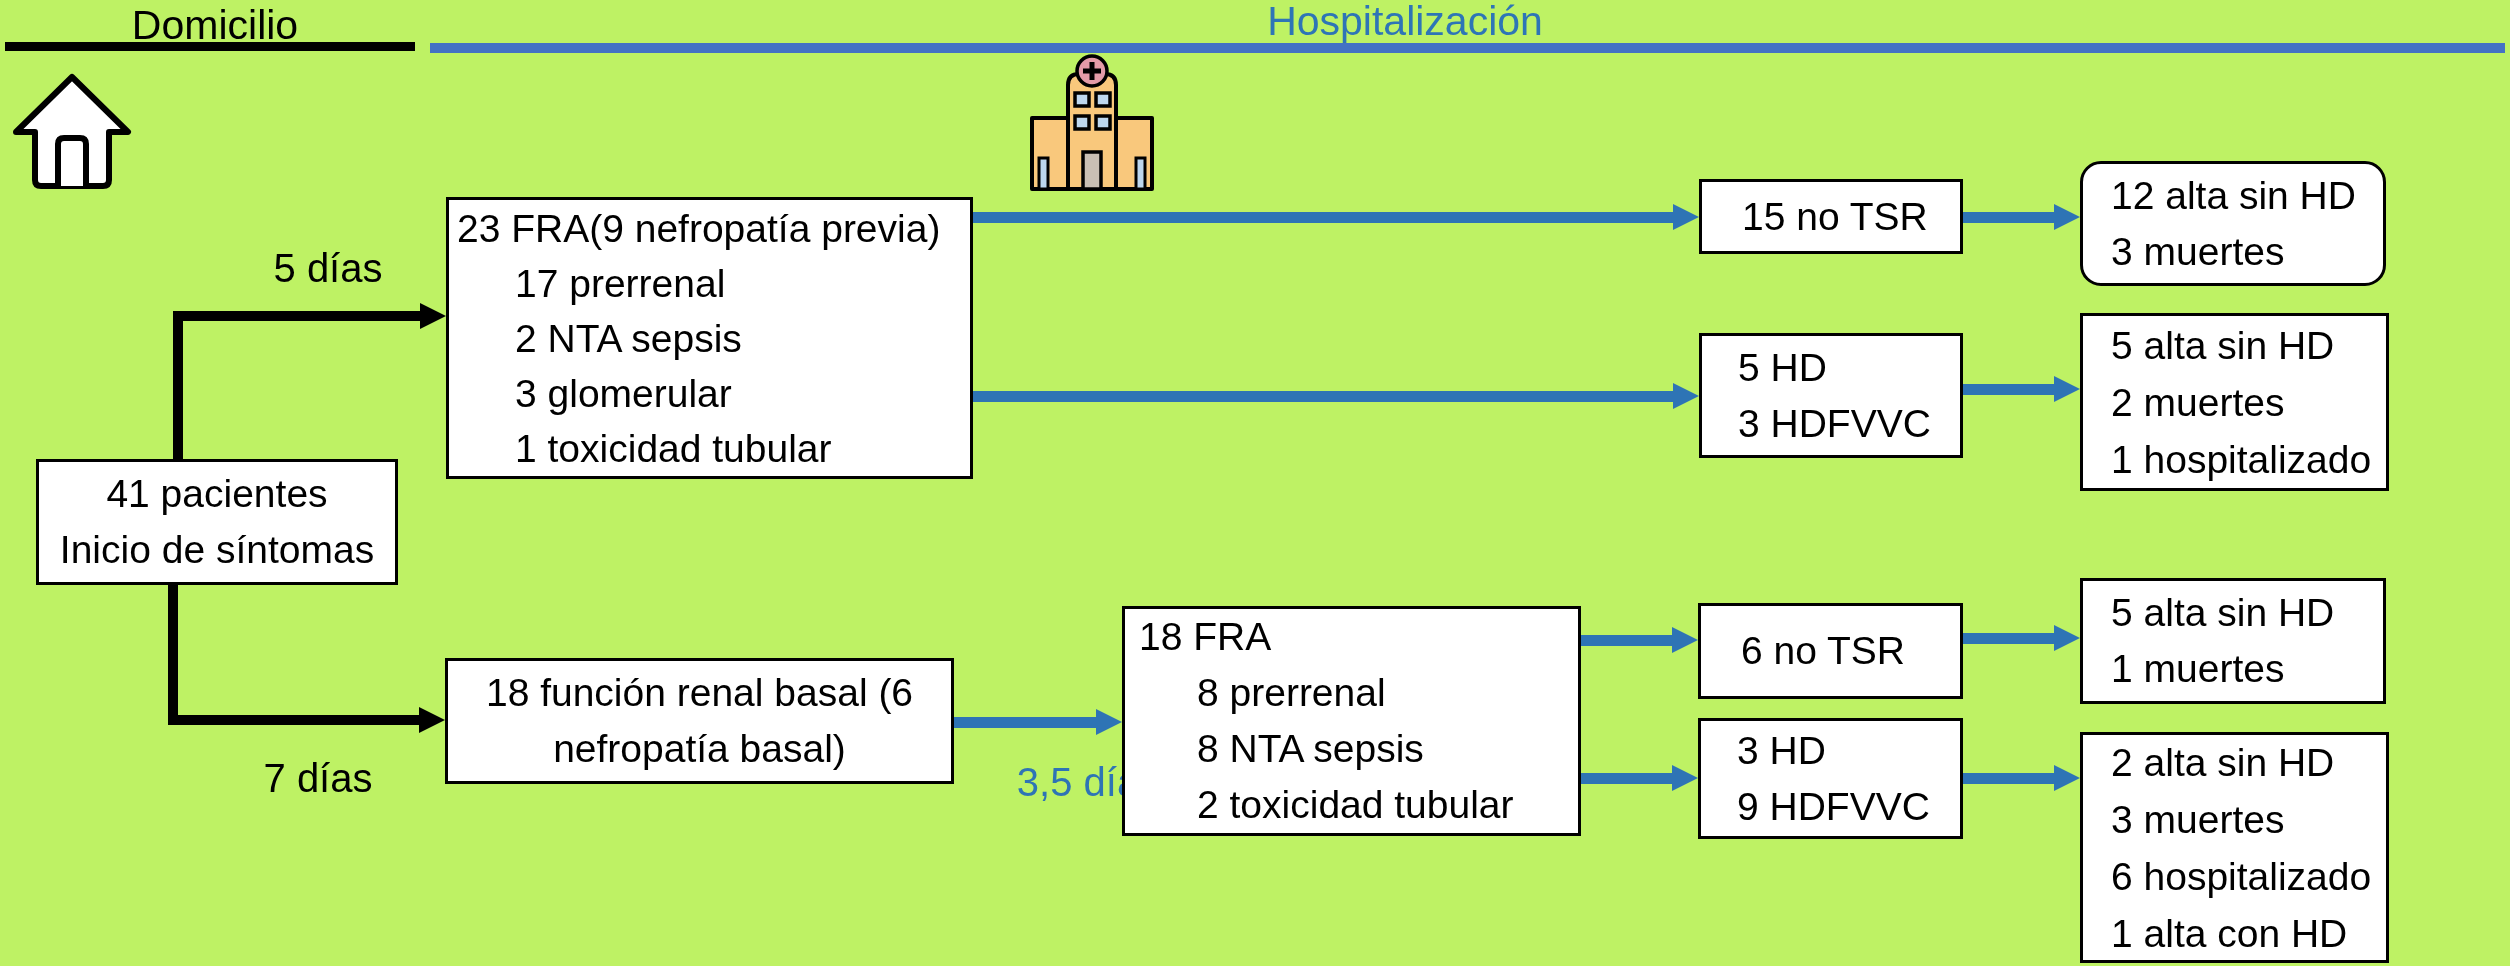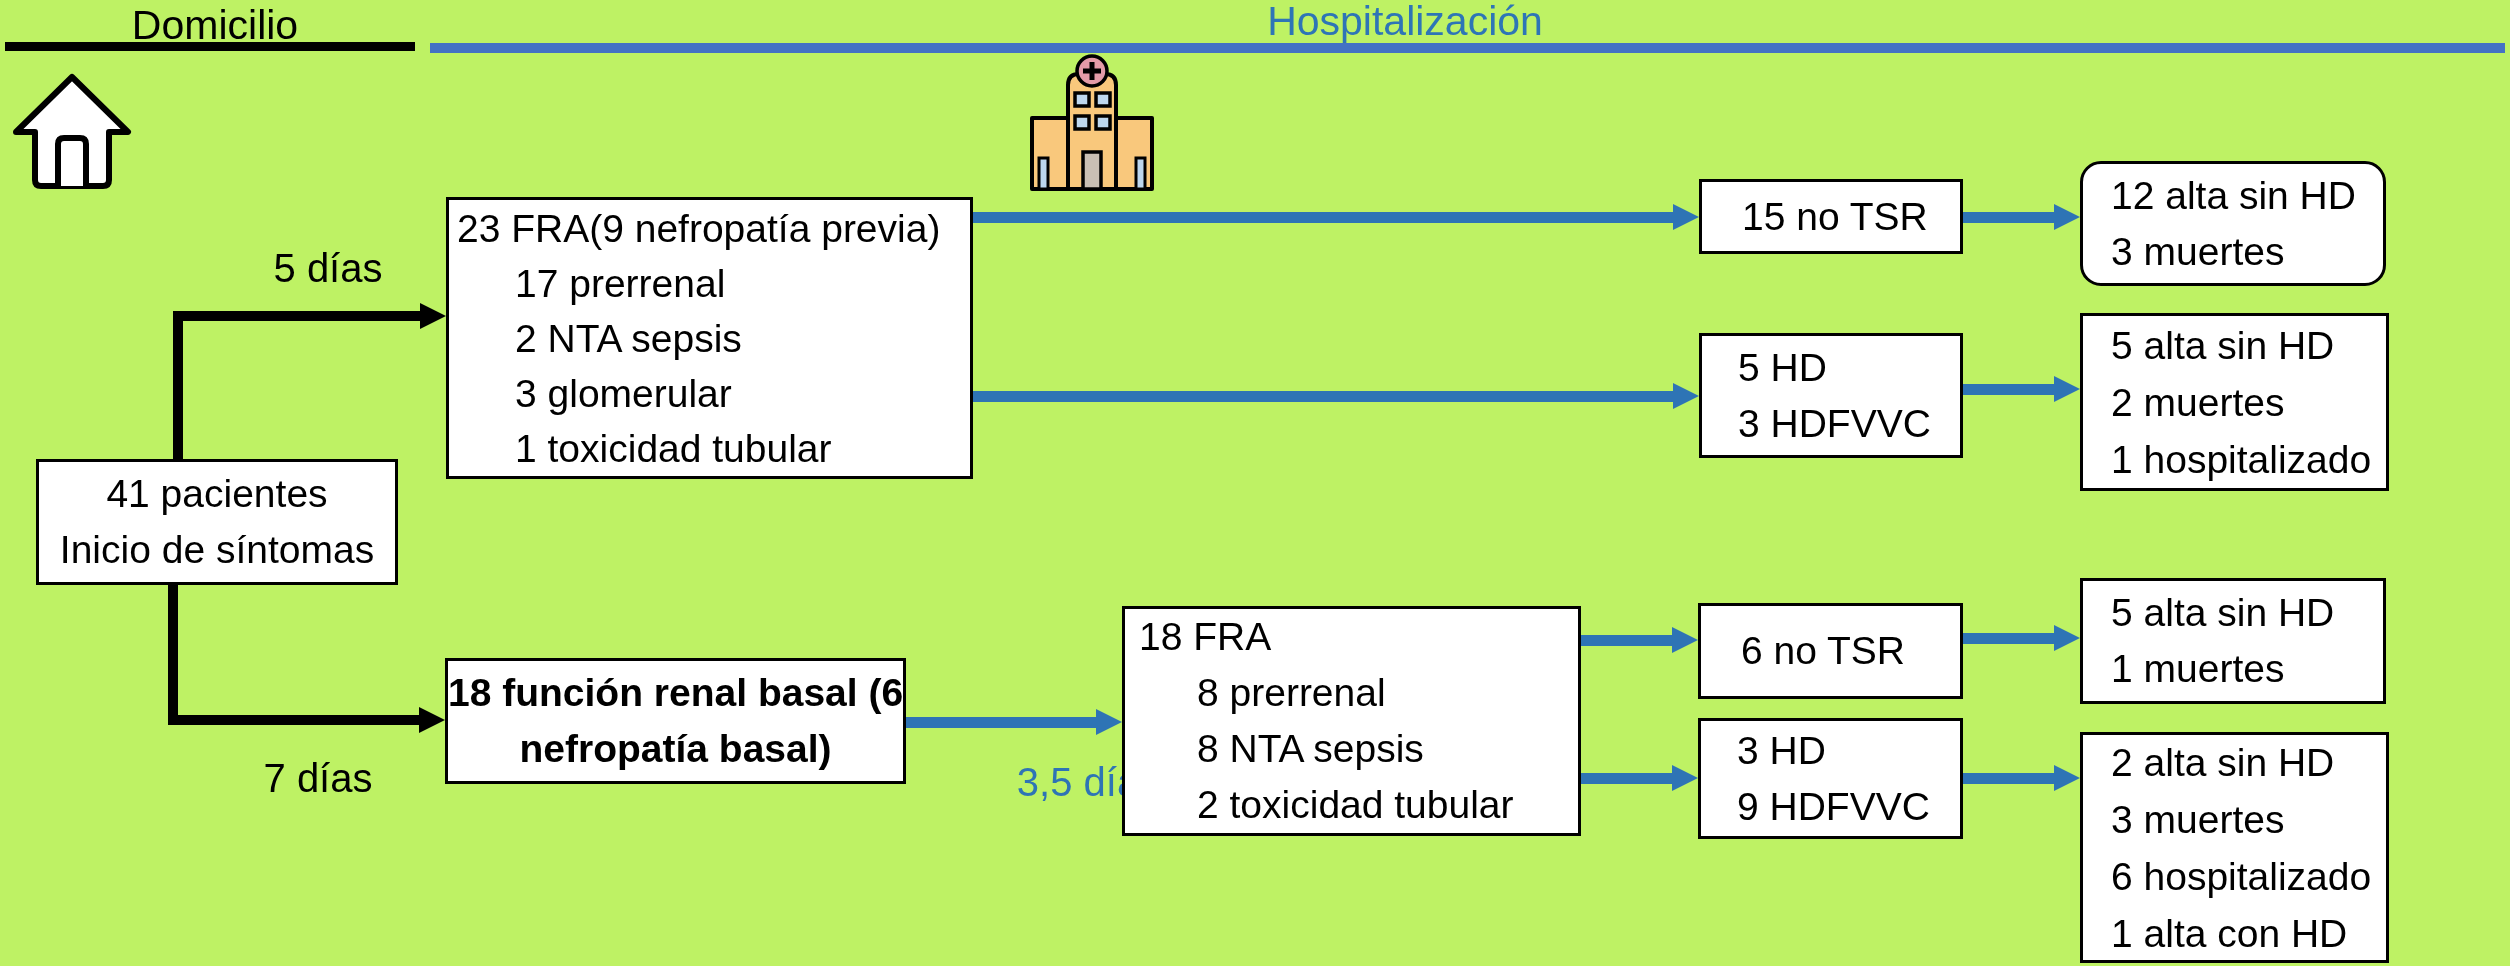--- a/index.html
+++ b/index.html
@@ -20,21 +20,21 @@
 
   .box{
     position:absolute;border:3px solid #000;background:#fff;
     display:flex;flex-direction:column;justify-content:center;
     font-size:39px;line-height:56px;box-sizing:border-box;white-space:nowrap;
   }
   .box span{display:block;}
   .indent{padding-left:58px;}
   #box-patients{left:2px;top:459px;width:362px;height:126px;text-align:center;margin-left:34px;}
   #box-fra23{left:446px;top:179px;width:527px;height:282px;padding-left:8px;line-height:55px;margin-top:18px;}
-  #box-renal{left:445px;top:658px;width:461px;height:126px;text-align:center;font-weight:bold;}
+  #box-renal{left:445px;top:658px;width:509px;height:126px;text-align:center;}
   #box-fra18{left:1122px;top:606px;width:459px;height:230px;padding-left:14px;line-height:56px;}
   #box-notsr15{left:1699px;top:179px;width:264px;height:75px;padding-left:40px;}
   #box-hd5{left:1699px;top:333px;width:264px;height:125px;padding-left:36px;}
   #box-out-t1{left:2080px;top:161px;width:306px;height:125px;padding-left:28px;border-radius:21px;}
   #box-out-t2{left:2080px;top:313px;width:309px;height:178px;padding-left:28px;line-height:57px;}
   #box-notsr6{left:1698px;top:603px;width:265px;height:96px;padding-left:40px;}
   #box-hd3{left:1698px;top:718px;width:265px;height:121px;padding-left:36px;}
   #box-out-b1{left:2080px;top:578px;width:306px;height:126px;padding-left:28px;}
   #box-out-b2{left:2080px;top:732px;width:309px;height:231px;padding-left:28px;line-height:57px;}
 

